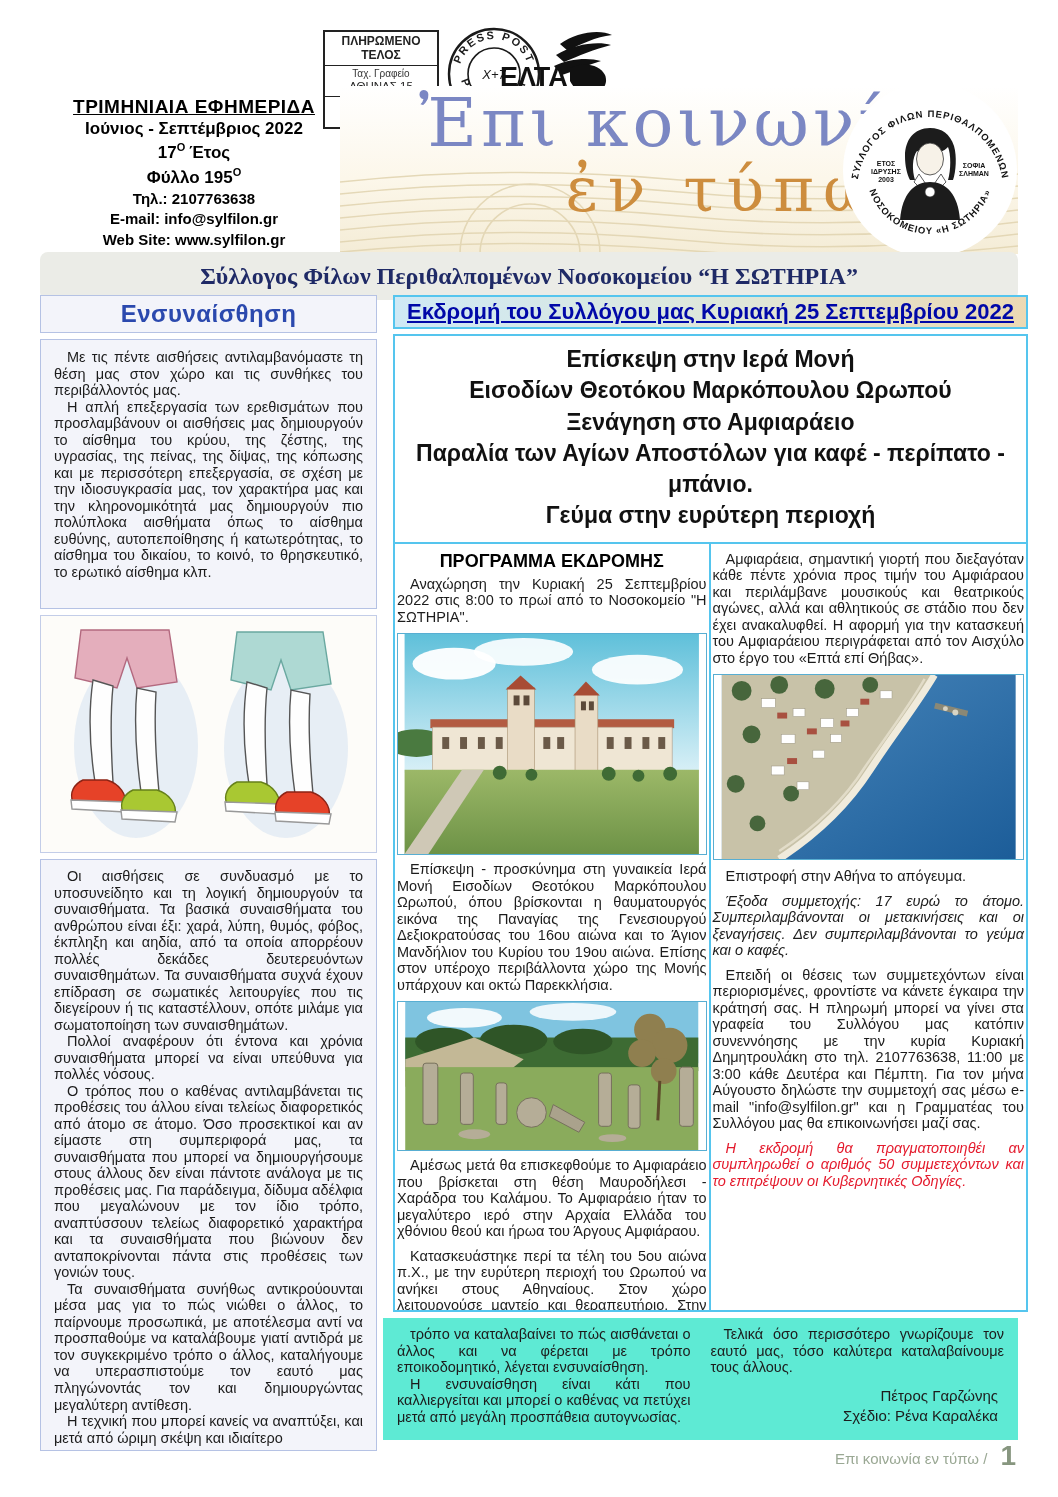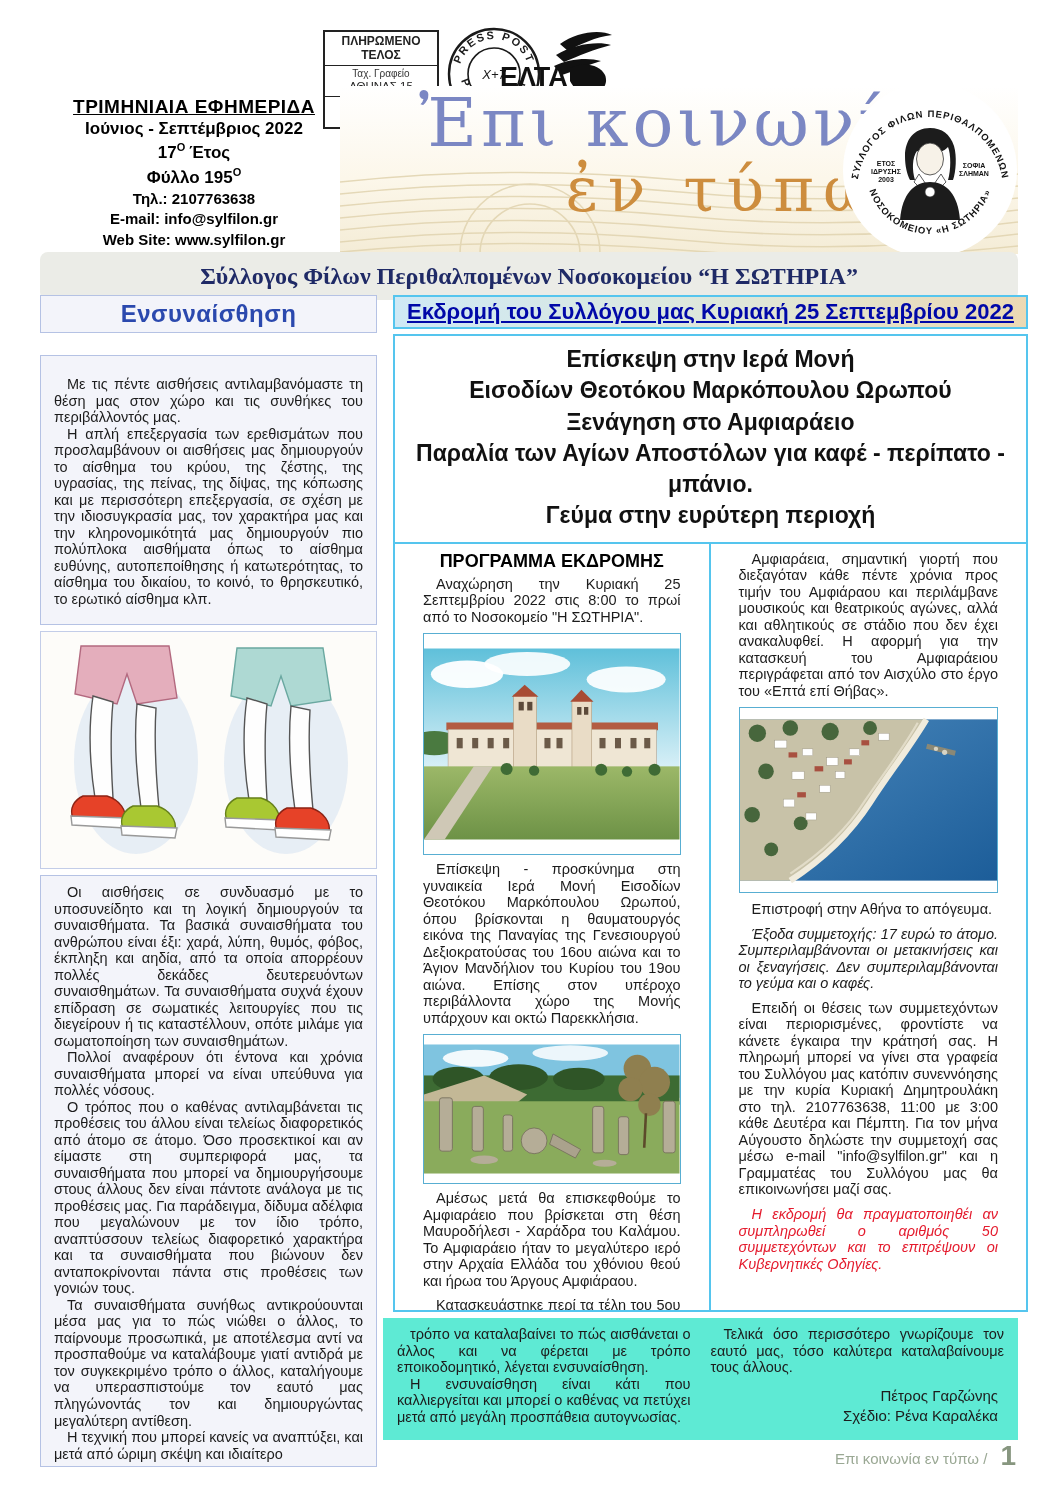--- a/index.html
+++ b/index.html
@@ -34,37 +34,37 @@
 
   .banner{position:absolute;left:40px;top:252px;width:978px;height:48px;background:#ebece7;
           display:flex;align-items:center;justify-content:center;
           font-family:"Liberation Serif",serif;font-weight:bold;font-size:24px;color:#1f2a66;border-radius:8px;}
 
   
   .left-col{position:absolute;left:40px;top:295px;width:337px;}
   .lc-box{border:1px solid #b5c2e4;background:#f3f4fa;box-sizing:border-box;}
   .lc-title{height:38px;display:flex;align-items:center;justify-content:center;
             font-size:24px;font-weight:bold;color:#2b49ae;letter-spacing:.5px;}
-  .lc-text1{margin-top:22px;height:270px;padding:20px 13px;overflow:hidden;}
+  .lc-text1{margin-top:6px;height:270px;padding:9px 13px;overflow:hidden;}
   .lc-img{margin-top:6px;height:236px;background:#fefdfa;border:1px solid #c3cde8;overflow:hidden;}
   .lc-text2{margin-top:6px;height:592px;padding:8px 13px;overflow:hidden;}
   .body-p{margin:0;font-size:14.5px;line-height:1.14;text-align:justify;text-indent:13px;color:#1c1c1c;}
 
   
   .exc{position:absolute;left:393px;top:295px;width:635px;}
   .exc-header{height:34px;border:2px solid #55c5ee;box-sizing:border-box;
               background:linear-gradient(90deg,#cfe9f5 0%,#dfe7d8 55%,#ecd9b4 100%);
               display:flex;align-items:center;justify-content:center;
               font-size:22px;font-weight:bold;color:#0008a8;text-decoration:underline;}
   .exc-box{margin-top:5px;border:2px solid #55c5ee;box-sizing:border-box;background:#fff;
            height:978px;overflow:hidden;}
   .exc-headline{border-bottom:2px solid #55c5ee;padding:8px 6px 10px;text-align:center;}
   .hl-line{font-size:23px;font-weight:bold;color:#111;line-height:1.36;}
   .exc-cols{display:flex;height:calc(100% - 170px);}
-  .exc-col{width:50%;box-sizing:border-box;padding:7px 28px;overflow:hidden;}
+  .exc-col{width:50%;box-sizing:border-box;padding:7px 2px;overflow:hidden;}
   .exc-col-left{border-right:2px solid #55c5ee;}
   .prog-title{text-align:center;font-weight:bold;font-size:18px;margin:0 0 4px;color:#000;}
   .exc-col .body-p{margin-top:8px;}
   .exc-col .first{margin-top:0;}
   .photo{display:block;width:100%;border:1px solid #58aed2;box-sizing:border-box;margin:8px 0 6px;}
   .italic-p{font-style:italic;}
   .red-p{color:#e41b2d;font-style:italic;font-weight:500;}
 
   
   .contin{position:absolute;left:383px;top:1318px;width:635px;height:122px;background:#5eead4;

